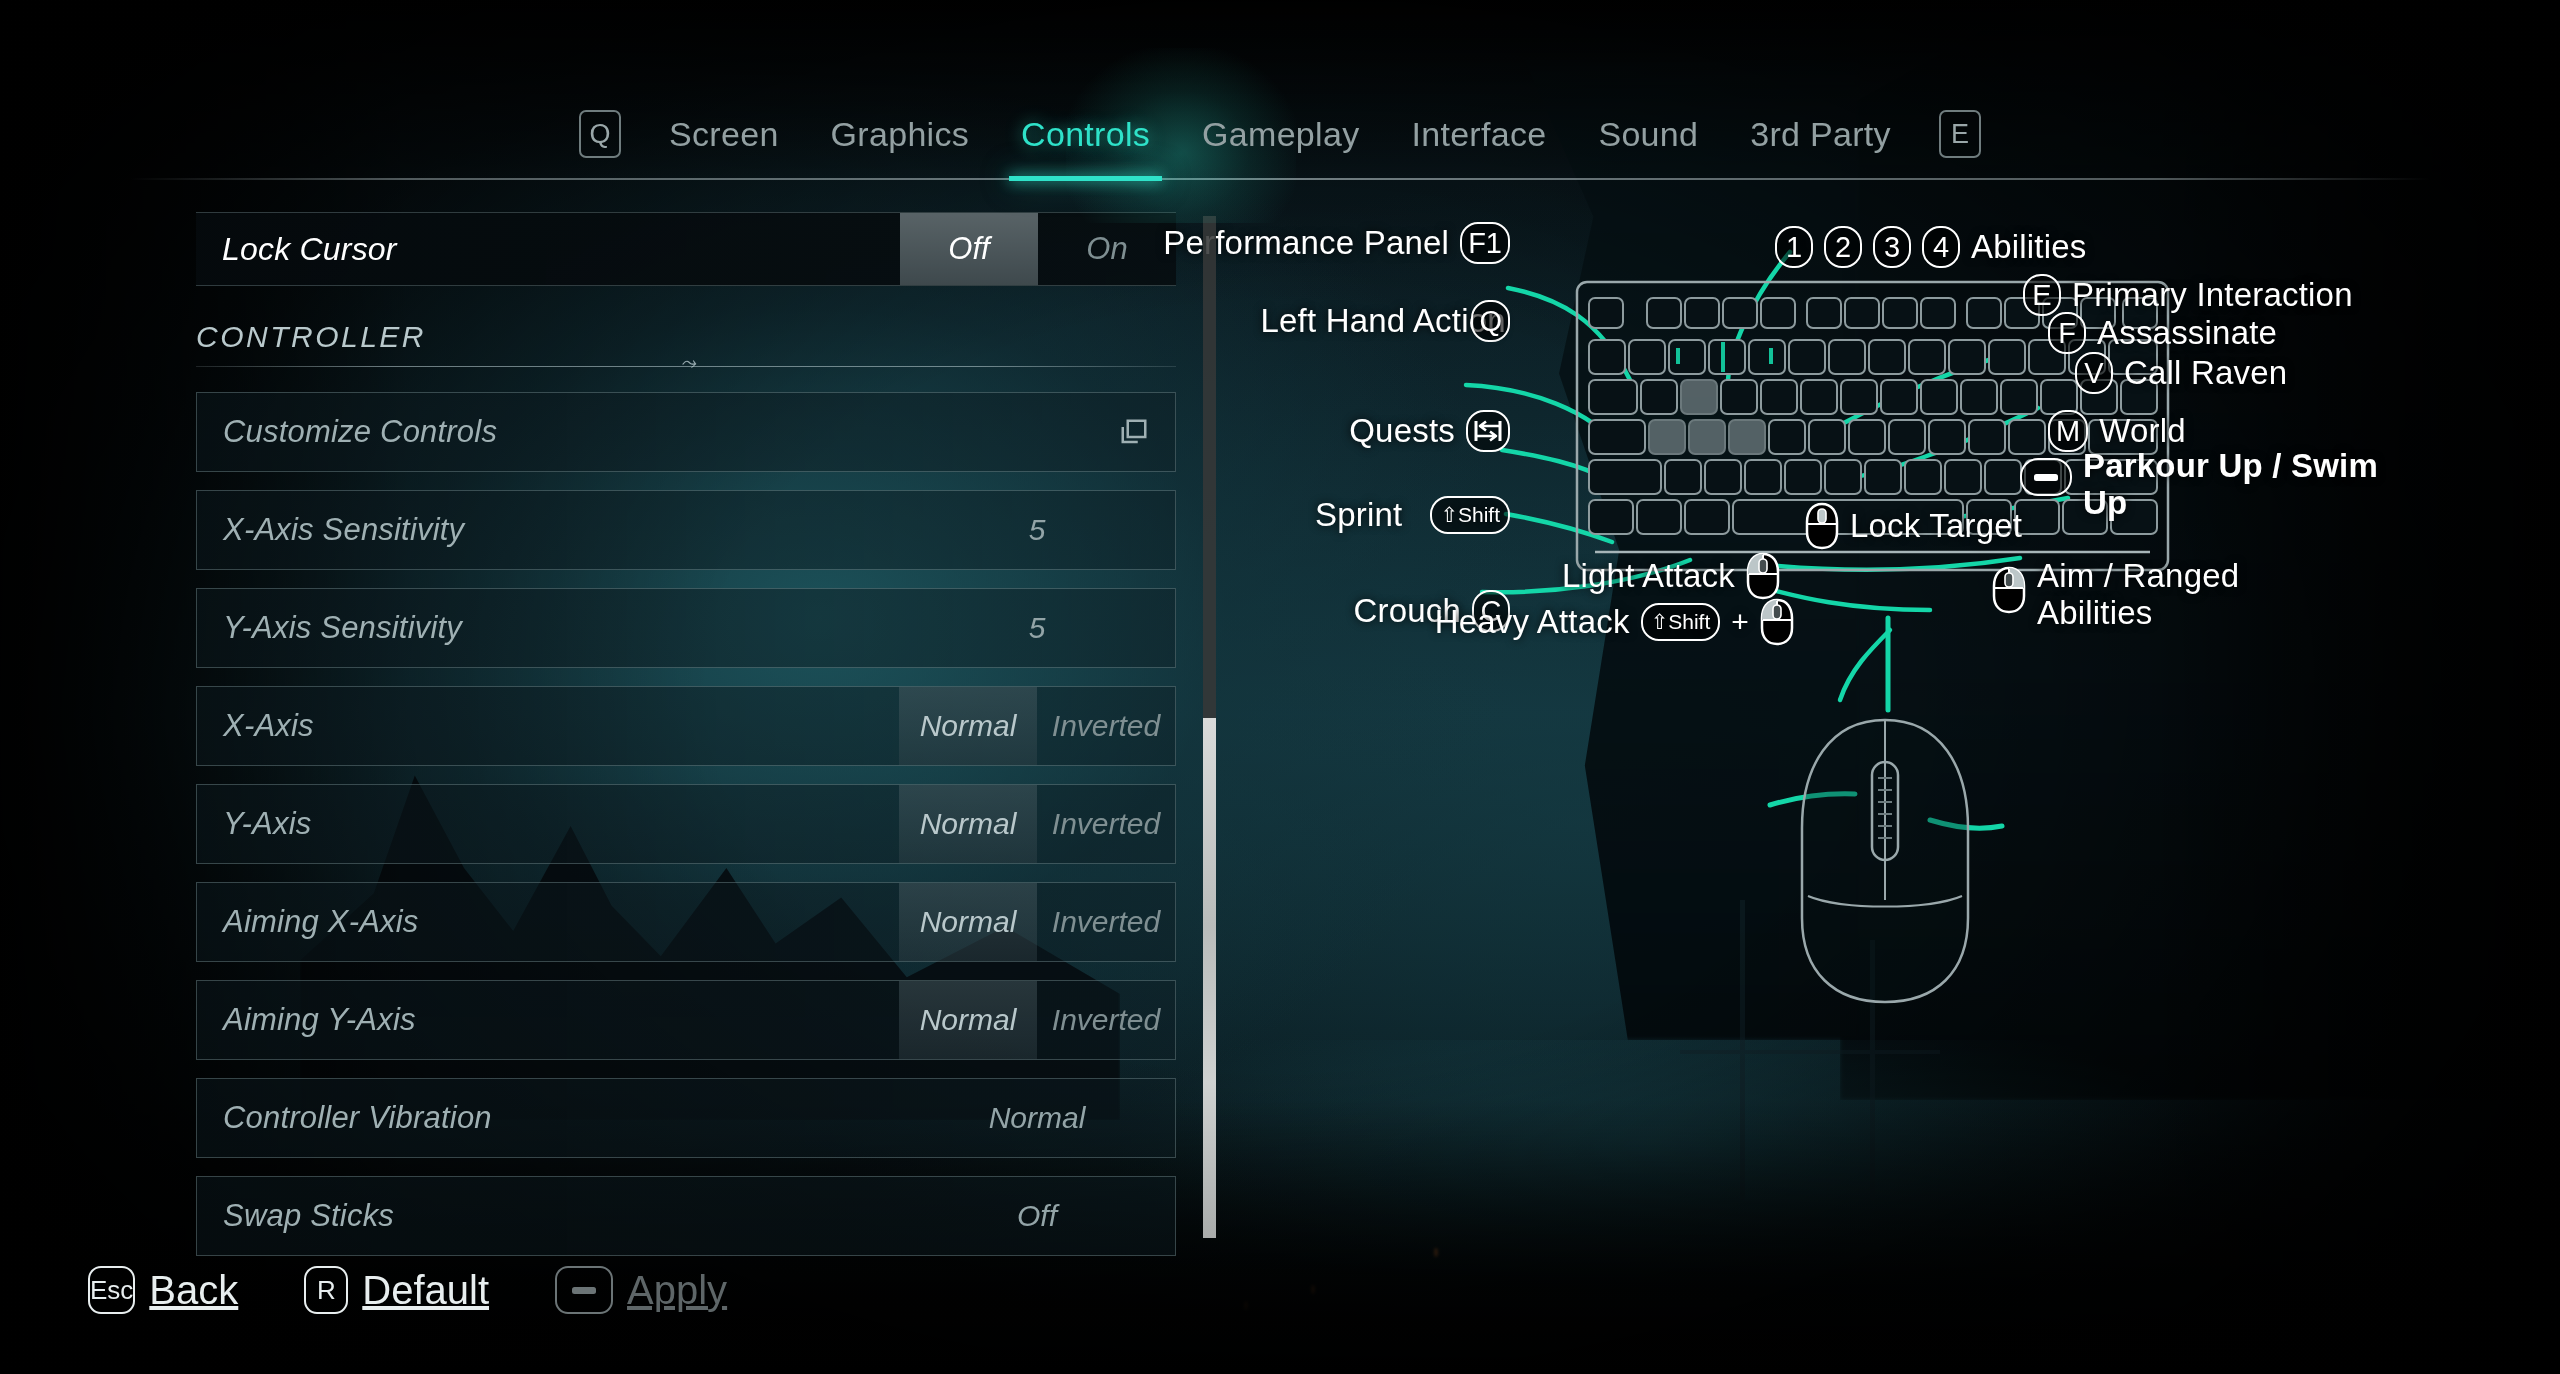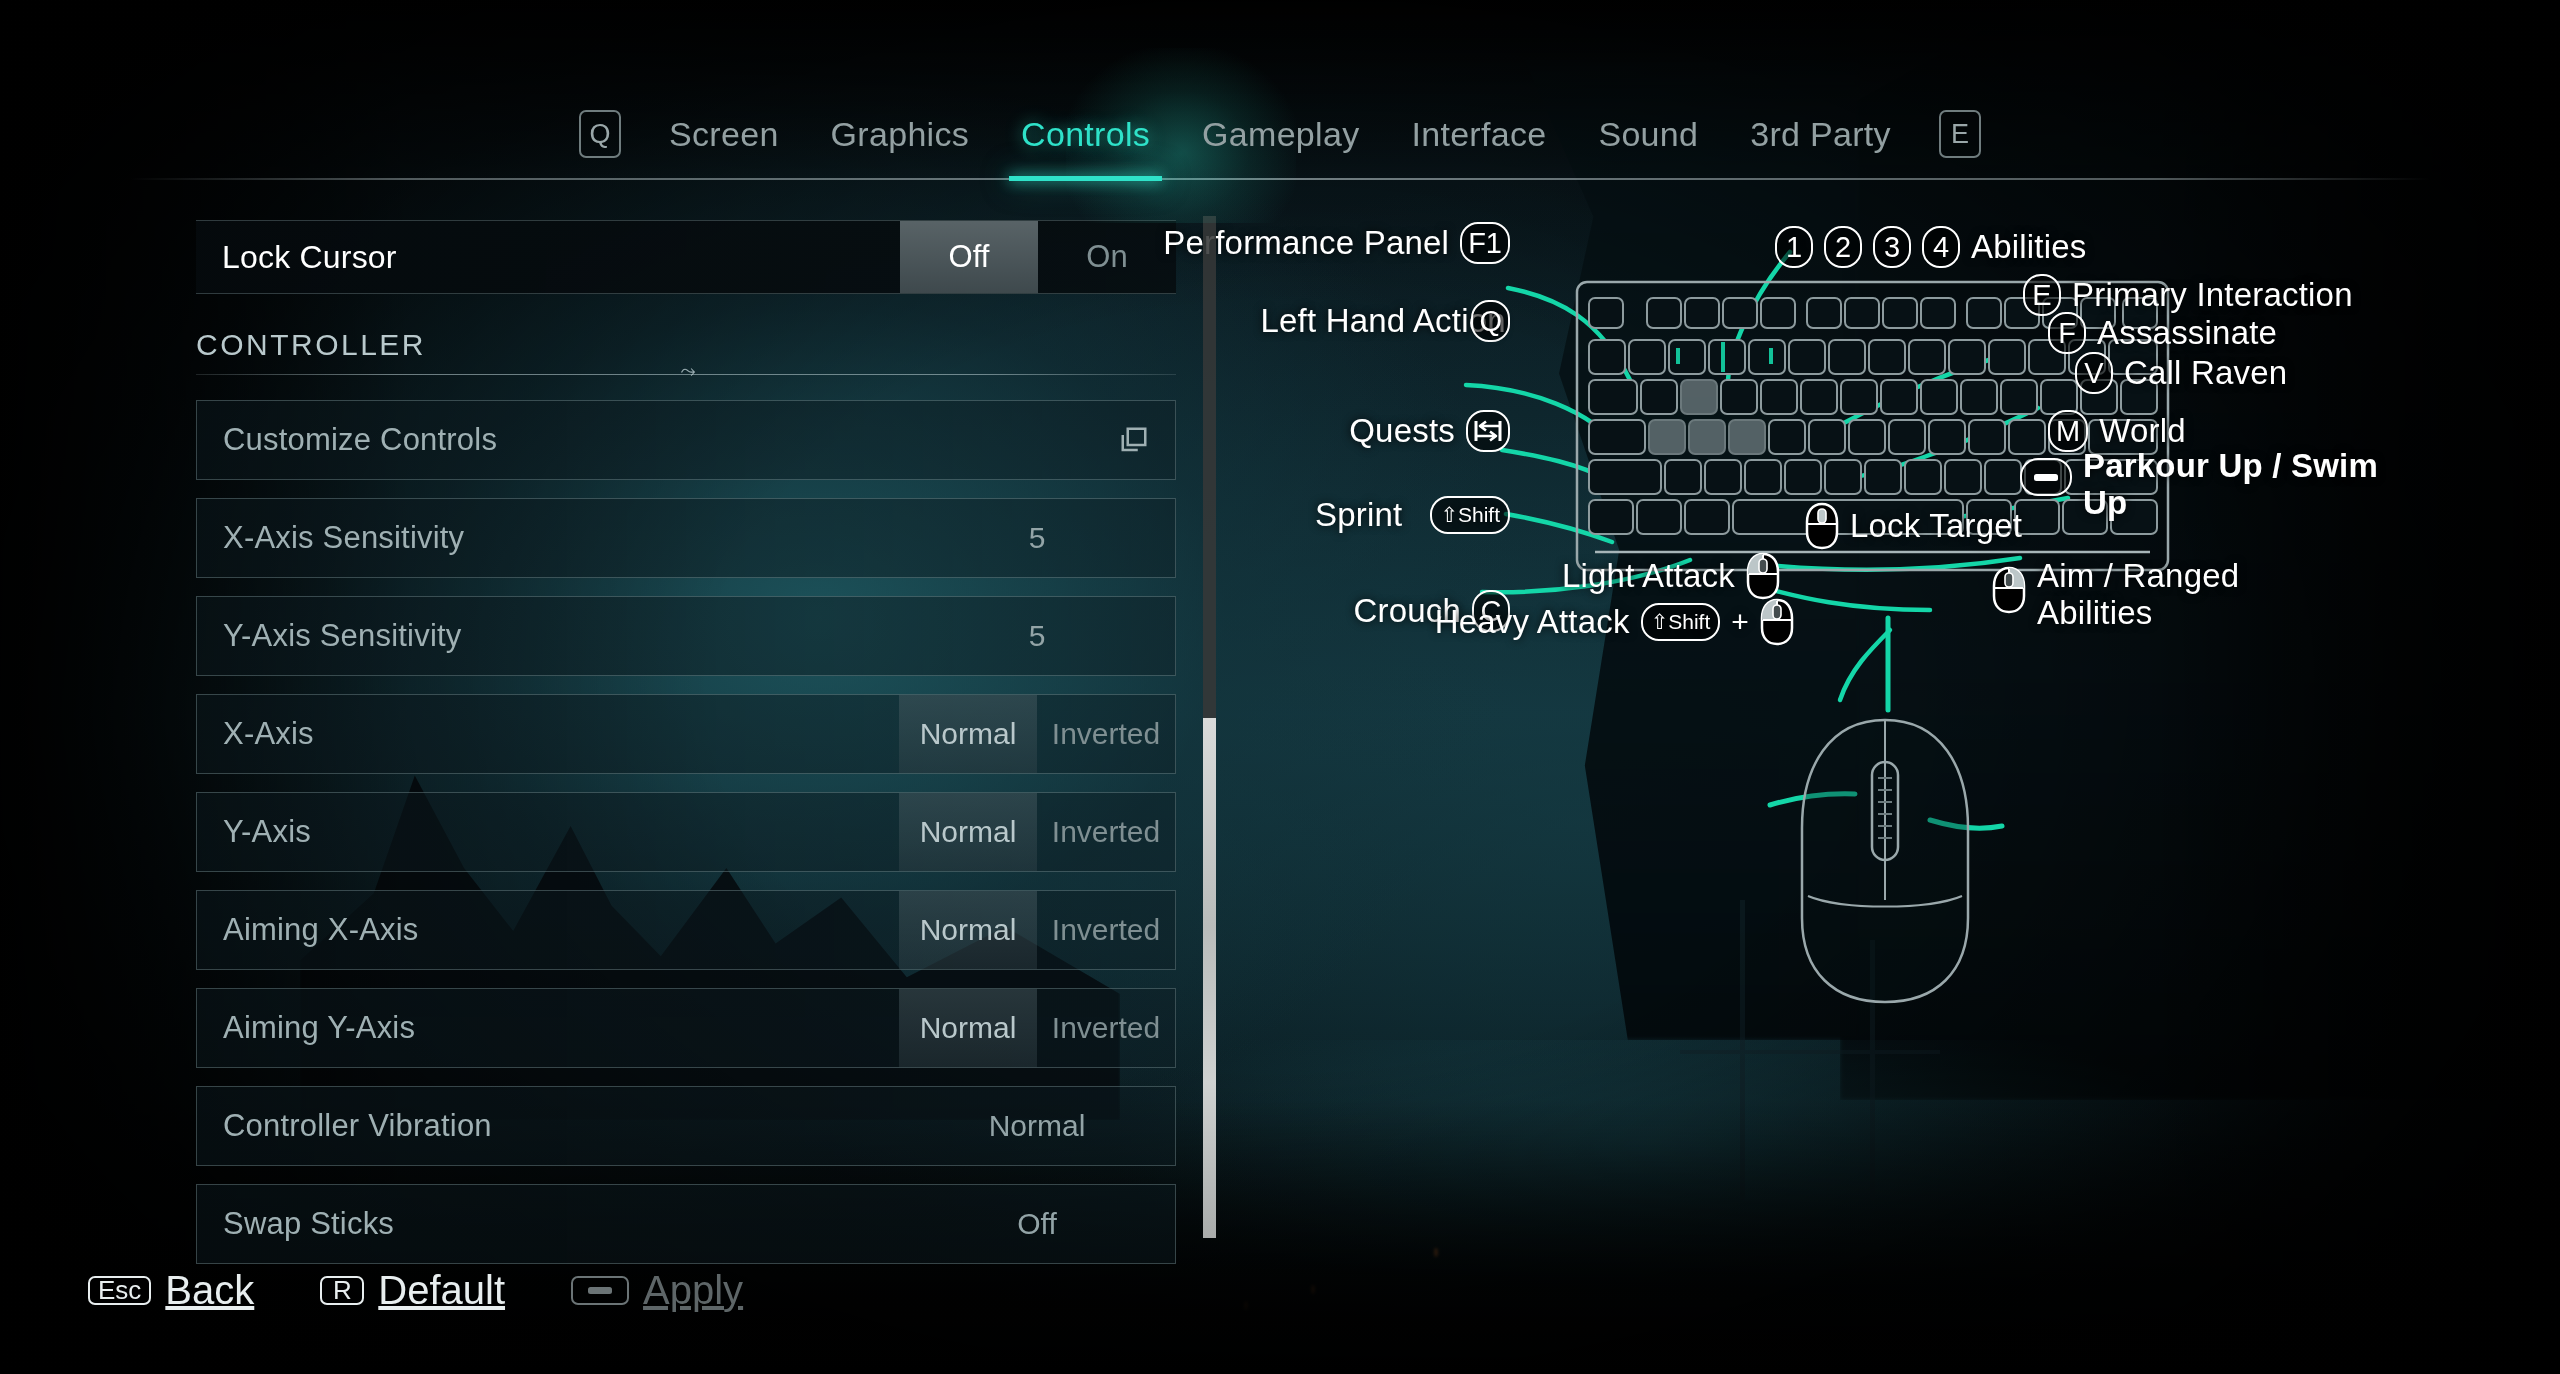--- a/index.html
+++ b/index.html
@@ -89,22 +89,23 @@
   }
   #nav-underline {
     position:absolute; left:130px; right:130px; top:178px; height:2px;
     background:linear-gradient(90deg, rgba(255,255,255,0) 0%, rgba(190,205,208,.42) 12%,
       rgba(200,215,218,.55) 50%, rgba(190,205,208,.42) 88%, rgba(255,255,255,0) 100%);
     z-index:25;
   }
 
   
   #settings {
-    position:absolute; left:196px; top:220px; width:980px; height:1030px;
+    position:absolute; left:196px; top:212px; width:980px; height:1030px;
     z-index:20;
+    font-style:italic;
   }
   .row {
     position:relative; height:80px; margin-bottom:18px;
     border:1px solid rgba(150,176,180,0.34);
     display:flex; align-items:center;
     background:linear-gradient(90deg, rgba(10,22,27,0.55) 0%, rgba(12,28,34,0.42) 100%);
   }
   .row.top {
     border:none; height:74px; margin-bottom:0;
     background:linear-gradient(90deg, rgba(5,10,13,0.95) 0%, rgba(6,13,16,0.92) 100%);
@@ -206,22 +207,22 @@
   
   #footer {
     position:absolute; left:88px; bottom:52px; height:64px;
     display:flex; align-items:center; gap:0; z-index:30;
   }
   .fitem { display:flex; align-items:center; gap:14px; margin-right:66px; }
   .fitem .flabel { font-size:40px; color:#e8eeef;text-decoration:underline; }
   .fitem.disabled .flabel { color:#5e6668; }
   .fkey {
     display:inline-flex; align-items:center; justify-content:center;
-    min-width:44px; height:29px; padding:0 8px;
-    border:2.5px solid #e8eeef; border-radius:7px; font-size:26px; color:#e8eeef;
+    min-width:44px; height:48px; padding:0 0;
+    border:2.5px solid #e8eeef; border-radius:13px; font-size:26px; color:#e8eeef;
   }
   .fkey.dim { border-color:#6b7476; color:#6b7476; }
   .fkey.sp { min-width:58px; }
 </style>
 </head>
 <body>
 
 <div id="scene">
   <div class="bg-sky"></div>
   <div class="cliff cliff-far"></div>

